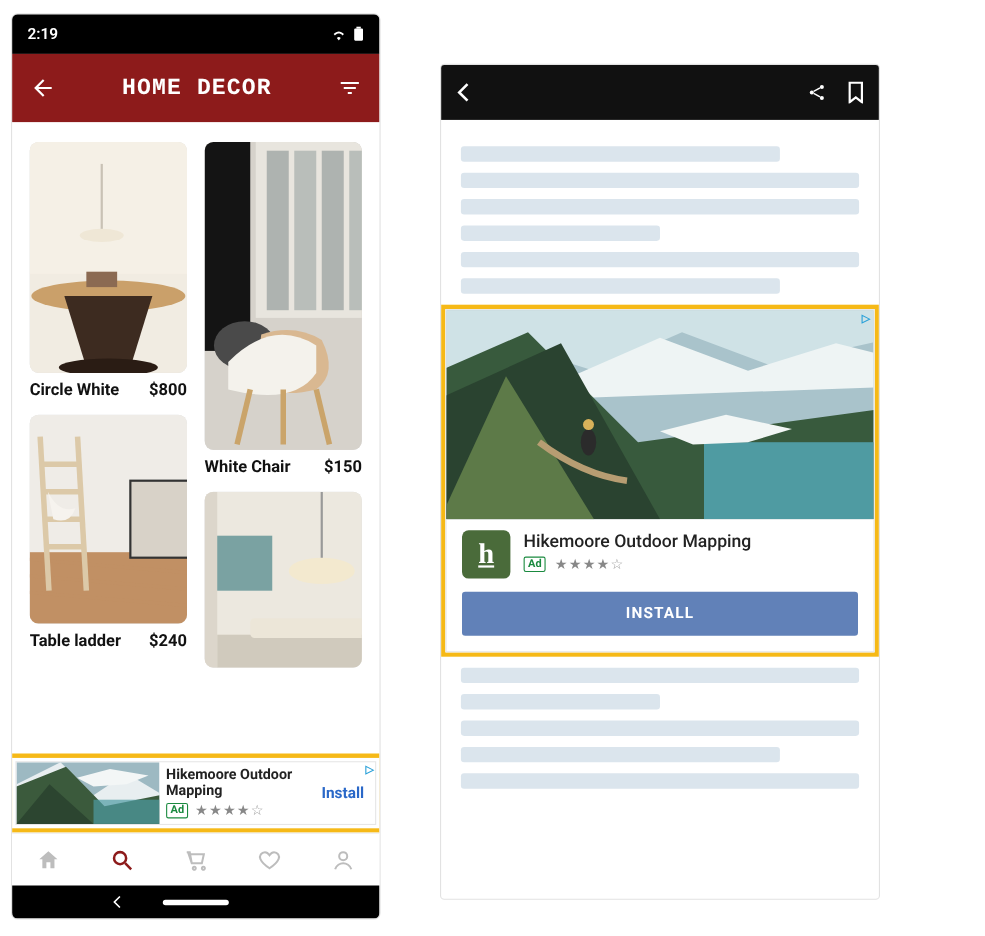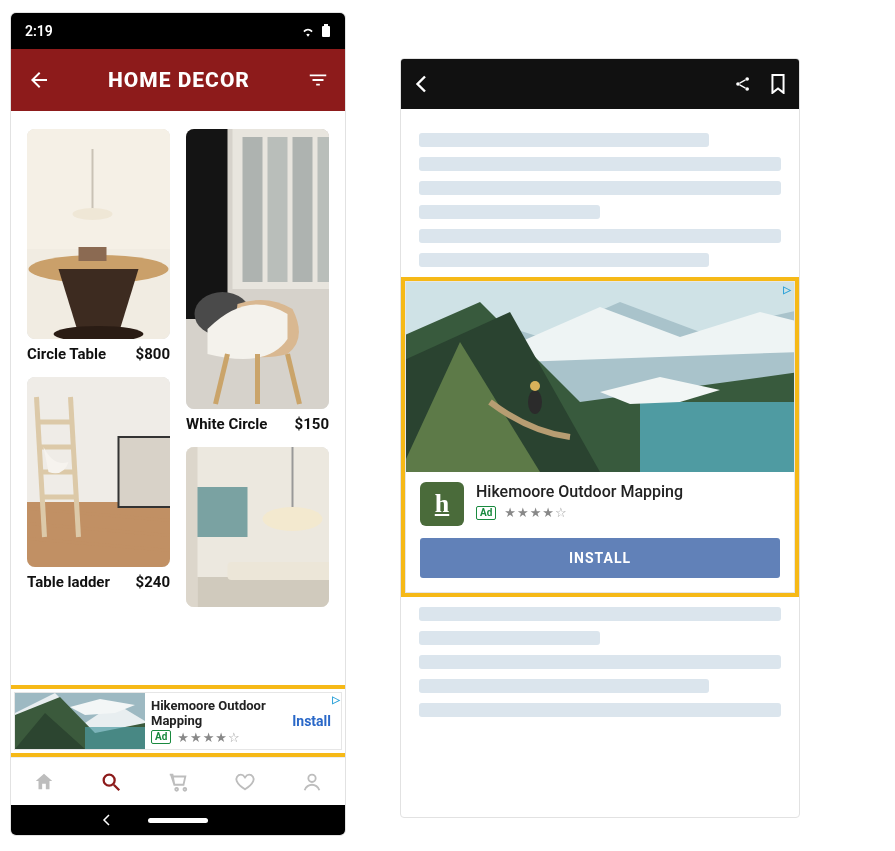--- a/index.html
+++ b/index.html
@@ -37,20 +37,21 @@
   }
   .status-icons { display: flex; gap: 6px; align-items: center; }
   .appbar {
     height: 62px;
     background: #8d1b1b;
     color: #fff;
     display: flex;
     align-items: center;
     justify-content: space-between;
     padding: 12px 16px;
+    font-family: Liberation Mono, monospace;
   }
   .appbar .title {
     font-size: 21px;
     font-weight: 800;
     letter-spacing: 1px;
   }
   .appbar .icon-btn { color: #fff; }
   .phone-body {
     flex: 1;
     overflow: hidden;
@@ -238,21 +239,21 @@
                 <rect x="0" y="0" width="180" height="120" fill="#f5f0e6"></rect>
                 <ellipse cx="90" cy="140" rx="70" ry="14" fill="#caa06a"></ellipse>
                 <path d="M50 140 L70 205 L110 205 L130 140 Z" fill="#3d2b20"></path>
                 <ellipse cx="90" cy="205" rx="45" ry="8" fill="#2a1c14"></ellipse>
                 <rect x="83" y="20" width="2" height="60" fill="#c9c2b5"></rect>
                 <ellipse cx="84" cy="85" rx="20" ry="6" fill="#efe7d6"></ellipse>
                 <rect x="70" y="118" width="28" height="14" fill="#8b6a52"></rect>
               </svg>
             </div>
             <div class="card-row">
-              <span>Circle Table</span>
+              <span>Circle White</span>
               <span class="price">$800</span>
             </div>
           </div>
 
           <div class="card">
             <div class="thumb" style="height:190px">
               <svg viewBox="0 0 180 190" preserveAspectRatio="xMidYMid slice">
                 <rect width="180" height="190" fill="#efece7"></rect>
                 <rect y="125" width="180" height="65" fill="#c19064"></rect>
                 <g stroke="#c19064" stroke-width="3">
@@ -298,21 +299,21 @@
                 <path d="M70 175 q30 -10 55 5 q15 30 -5 45 q-40 10 -55 -10z" fill="#d9b891"></path>
                 <path d="M40 200 q40 -40 80 -15 l0 25 q-20 30 -80 15z" fill="#f4f2ec"></path>
                 <g stroke="#caa46a" stroke-width="5">
                   <line x1="60" y1="225" x2="48" y2="275"></line>
                   <line x1="120" y1="225" x2="132" y2="275"></line>
                   <line x1="90" y1="225" x2="90" y2="275"></line>
                 </g>
               </svg>
             </div>
             <div class="card-row">
-              <span>White Circle</span>
+              <span>White Chair</span>
               <span class="price">$150</span>
             </div>
           </div>
 
           <div class="card">
             <div class="thumb" style="height:160px">
               <svg viewBox="0 0 180 160" preserveAspectRatio="xMidYMid slice">
                 <rect width="180" height="160" fill="#ece8df"></rect>
                 <rect x="20" y="40" width="60" height="50" fill="#7aa2a2"></rect>
                 <rect x="0" y="0" width="30" height="160" fill="#dcd6cb"></rect>

